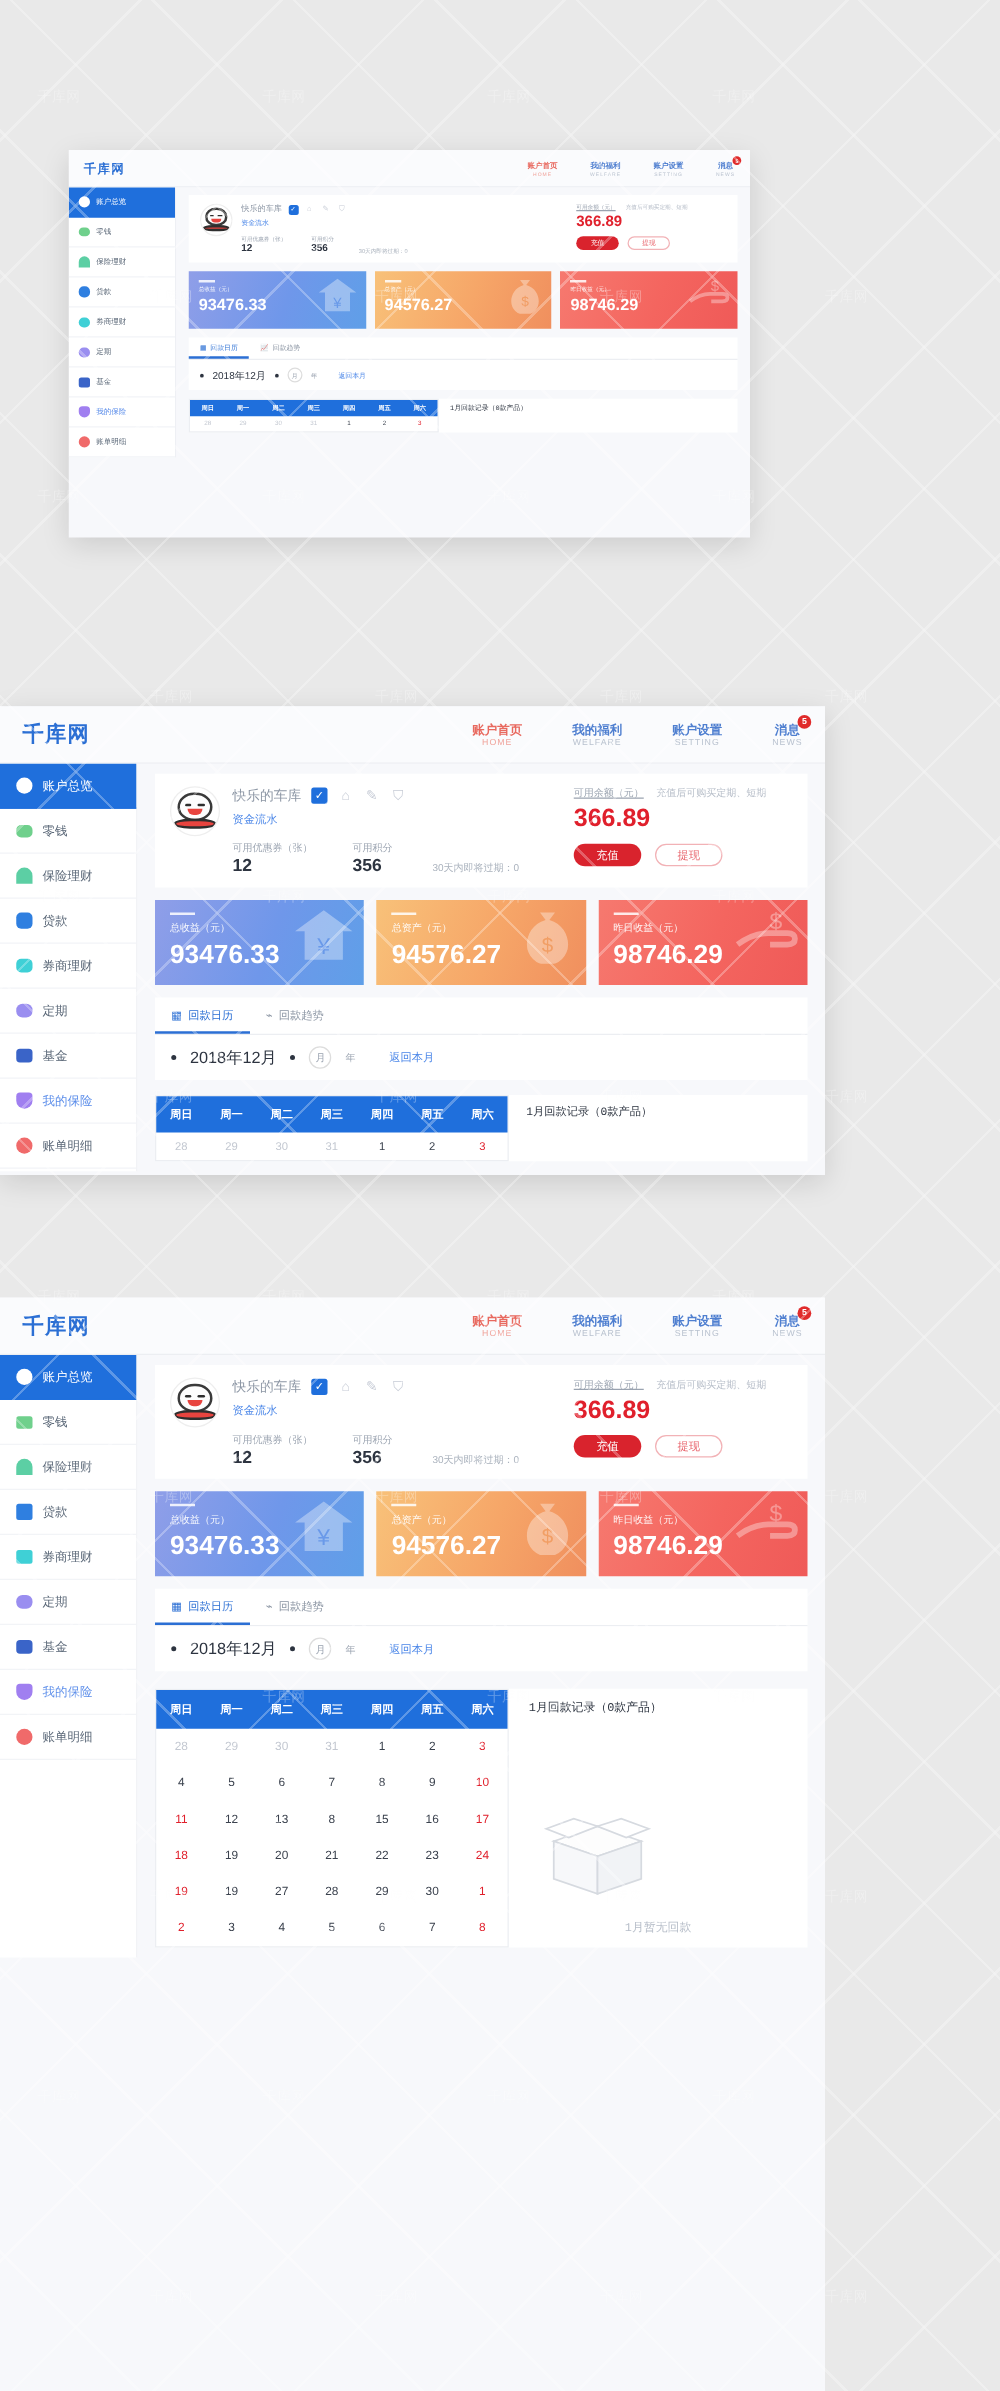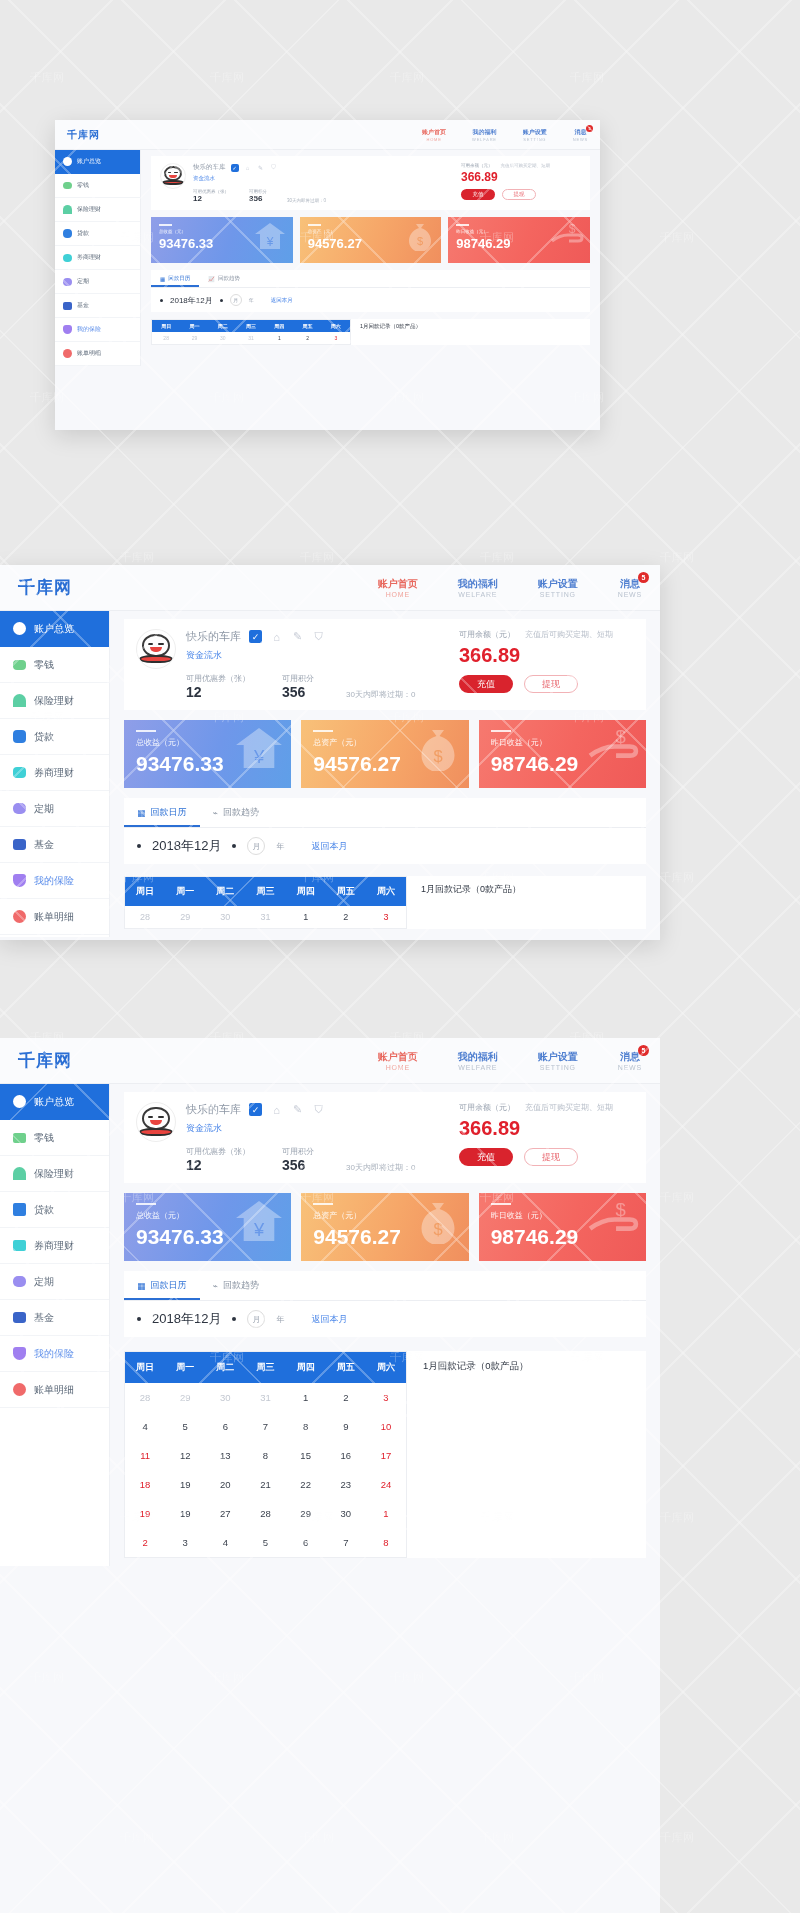--- a/index.html
+++ b/index.html
@@ -76,21 +76,21 @@
                   background:#e8443f; border-radius:50%/70%; border:2px solid #2e2e2e; }
   .uname { color: #8d97a5; }
   .uicons { display: flex; align-items: center; }
   .uicon { display:inline-flex; align-items:center; justify-content:center;
            color:#c7ccd6; }
   .uicon.badgeblue { background:#1f6fdc; color:#fff; border-radius:2px; }
   .flowlink { color: #4a86e8; }
   .statlabel { color:#9aa3b0; }
   .statvalue { color:#2d3440; font-weight:bold; }
   .exphint { color:#aab2bd; }
-  .balLabel { color:#9aa3b0; }
+  .balLabel { color:#9aa3b0;text-decoration:underline; }
   .balValue { color:#e0202c; font-weight:bold; }
   .balHint { color:#b6bdc8; }
   .btnFill { background:#d9232d; color:#fff; border-radius:999px; text-align:center;
              display:inline-flex; align-items:center; justify-content:center; }
   .btnOutline { background:#fff; color:#e8646c; border:1px solid #f2b2b6;
              border-radius:999px; text-align:center;
              display:inline-flex; align-items:center; justify-content:center; }
 
   
   .cards { display:flex; }
@@ -121,21 +121,21 @@
 
   
   .calwrap { display:flex; background:#fff; }
   .cal { border:1px solid #eceef2; }
   .calhead { display:grid; grid-template-columns:repeat(7,1fr); background:#1f6fdc;
              color:#fff; font-weight:bold; text-align:center; }
   .calgrid { display:grid; grid-template-columns:repeat(7,1fr); text-align:center; }
   .cell { color:#3b424e; }
   .cell.mute { color:#c3c8d1; }
   .cell.red { color:#e0202c; }
-  .rightpane { flex:1; }
+  .rightpane { flex:1;font-family:Liberation Mono, monospace; }
   .rpTitle { color:#2d3440; }
   .emptyTxt { color:#b6bdc8; text-align:center; }
   .box3d { margin:0 auto; }
 </style>
 </head>
 <body>
 
 <div class="page">
 
   <div class="panel p1" style="font-size:5px;">
@@ -731,20 +731,30 @@
               <span class="cell" style="padding:9px 0;">4</span>
               <span class="cell" style="padding:9px 0;">5</span>
               <span class="cell" style="padding:9px 0;">6</span>
               <span class="cell" style="padding:9px 0;">7</span>
               <span class="cell red" style="padding:9px 0;">8</span>
             </div>
           </div>
 
           <div class="rightpane" style="padding:9px 16px;">
             <div class="rpTitle" style="font-size:9.5px;">1月回款记录（0款产品）</div>
+            <div style="margin-top:70px;">
+              <svg class="box3d" width="110" height="78" viewBox="0 0 110 78">
+                <path d="M20 30 L55 18 L90 30 L55 42 Z" fill="#fdfdfd" stroke="#d6dae0" stroke-width="1.4"></path>
+                <path d="M20 30 L20 60 L55 72 L55 42 Z" fill="#f7f8fa" stroke="#d6dae0" stroke-width="1.4"></path>
+                <path d="M90 30 L90 60 L55 72 L55 42 Z" fill="#f1f3f6" stroke="#d6dae0" stroke-width="1.4"></path>
+                <path d="M14 20 L36 12 L55 18 L32 27 Z" fill="#fff" stroke="#d6dae0" stroke-width="1.4"></path>
+                <path d="M96 20 L74 12 L55 18 L78 27 Z" fill="#fff" stroke="#d6dae0" stroke-width="1.4"></path>
+              </svg>
+              <div class="emptyTxt" style="font-size:9.5px;margin-top:10px;">1月暂无回款</div>
+            </div>
           </div>
         </div>
       </div>
     </div>
   </div>
 
   <div class="wm"></div>
   <div class="wmtext">
     <span style="left:30px;  top:70px;">千库网</span>
     <span style="left:210px; top:70px;">千库网</span>

